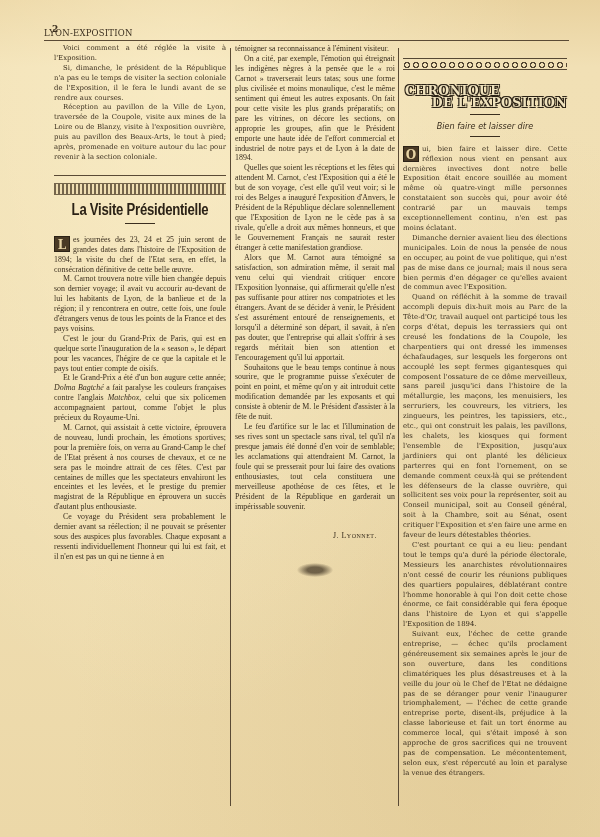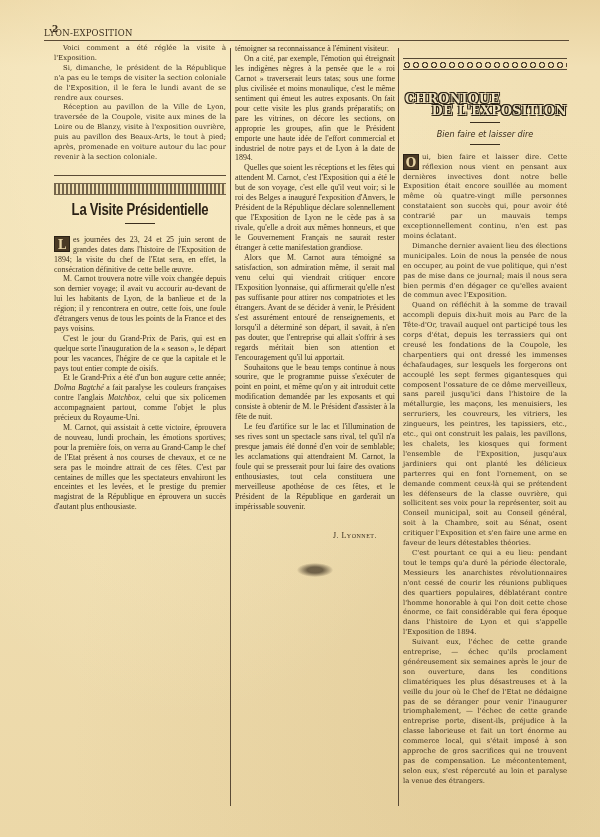--- a/index.html
+++ b/index.html
@@ -63,21 +63,21 @@
       float: left; width: 16px; height: 16px; margin: 1px 3px 0 0;
       background: #4a3a25; color: #e8d5a5; font-size: 12px; line-height: 16px;
       text-align: center; font-weight: bold; font-family: "DejaVu Serif", serif;
       border: 1px solid #2b2216;
     }
     .chron-title1, .chron-title2 {
       font-family: "DejaVu Serif", serif; font-weight: bold; font-size: 12.5px;
       color: #efe2bd; letter-spacing: 0.4px;
       text-shadow: 0 0 1px #2b2216, 1px 1px 0 #2b2216, -1px -1px 0 #2b2216, 1px -1px 0 #2b2216, -1px 1px 0 #2b2216;
     }
-    .chron-title1 { margin: 24px 0 0 2px; }
+    .chron-title1 { margin: 16px 0 0 2px; }
     .chron-title2 { text-align: right; margin: 2px 0 6px 0; }
     .subtitle {
       font-family: "DejaVu Sans", sans-serif; font-style: italic; font-size: 9.5px;
       text-align: center; transform: scaleX(0.85); margin: 6px 0 5px 0;
     }
     .signature { text-align: right; margin-top: 19px; font-variant: small-caps; letter-spacing: 0.5px; padding-right: 18px; }
     .vignette {
       width: 36px; height: 14px; margin: 22px auto 0 auto;
       background: radial-gradient(ellipse at center, #3a2e1e 30%, transparent 72%);
       opacity: 0.7; border-radius: 50%;
@@ -109,24 +109,25 @@
       <p>Réception au pavillon de la Ville de Lyon, traversée de la Coupole, visite aux mines de la Loire ou de Blanzy, visite à l'exposition ouvrière, puis au pavillon des Beaux-Arts, le tout à pied; après, promenade en voiture autour du lac pour revenir à la section coloniale.</p>
     </div>
     <div class="hrule-short" style="margin-top:12px;"></div>
     <div class="ornament-band" style="margin-top:7px;"></div>
     <div class="title-visite">La Visite Présidentielle</div>
     <div class="title-rule"></div>
     <div class="lower">
       <p class="noindent">
         <span class="dropcap">L</span><span>es journées des 23, 24 et 25 juin seront de grandes dates dans l'histoire de l'Exposition de 1894; la visite du chef de l'Etat sera, en effet, la consécration définitive de cette belle œuvre.</span>
       </p>
-      <p>M. Carnot trouvera notre ville voix changée depuis son dernier voyage; il avait vu accourir au-devant de lui les habitants de Lyon, de la banlieue et de la région; il y rencontrera en outre, cette fois, une foule d'étrangers venus de tous les points de la France et des pays voisins.</p>
+      <p>M. Carnot trouvera notre ville bien changée depuis son dernier voyage; il avait vu accourir au-devant de lui les habitants de Lyon, de la banlieue et de la région; il y rencontrera en outre, cette fois, une foule d'étrangers venus de tous les points de la France et des pays voisins.</p>
       <p>C'est le jour du Grand-Prix de Paris, qui est en quelque sorte l'inauguration de la « season », le départ pour les vacances, l'hégire de ce que la capitale et le pays tout entier compte de oisifs.</p>
       <p><span>Et le Grand-Prix a été d'un bon augure cette année; </span><em>Dolma Bagtché</em><span> a fait paralyse les couleurs françaises contre l'anglais </span><em>Matchbox</em><span>, celui que six policemen accompagnaient partout, comme l'objet le plus précieux du Royaume-Uni.</span></p>
       <p>M. Carnot, qui assistait à cette victoire, éprouvera de nouveau, lundi prochain, les émotions sportives; pour la première fois, on verra au Grand-Camp le chef de l'Etat présent à nos courses de chevaux, et ce ne sera pas le moindre attrait de ces fêtes. C'est par centaines de milles que les spectateurs envahiront les enceintes et les levées, et le prestige du premier magistrat de la République en éprouvera un succès d'autant plus enthousiaste.</p>
+      <p>Ce voyage du Président sera probablement le dernier avant sa réélection; il ne pouvait se présenter sous des auspices plus favorables. Chaque exposant a ressenti individuellement l'honneur qui lui est fait, et il n'en est pas un qui ne tienne à en</p>
     </div>
   </div>
 
   <div class="col col2">
     <p class="noindent">témoigner sa reconnaissance à l'éminent visiteur.</p>
     <p>On a cité, par exemple, l'émotion qui étreignait les indigènes nègres à la pensée que le « roi Carnot » traverserait leurs tatas; sous une forme plus civilisée et moins monaulique, c'est le même sentiment qui émeut les autres exposants. On fait pour cette visite les plus grands préparatifs; on pare les vitrines, on décore les sections, on approprie les groupes, afin que le Président emporte une haute idée de l'effort commercial et industriel de notre pays et de Lyon à la date de 1894.</p>
     <p>Quelles que soient les réceptions et les fêtes qui attendent M. Carnot, c'est l'Exposition qui a été le but de son voyage, c'est elle qu'il veut voir; si le roi des Belges a inauguré l'exposition d'Anvers, le Président de la République déclare solennellement que l'Exposition de Lyon ne le cède pas à sa rivale, qu'elle a droit aux mêmes honneurs, et que le Gouvernement Français ne saurait rester étranger à cette manifestation grandiose.</p>
     <p>Alors que M. Carnot aura témoigné sa satisfaction, son admiration même, il serait mal venu celui qui viendrait critiquer encore l'Exposition lyonnaise, qui affirmerait qu'elle n'est pas suffisante pour attirer nos compatriotes et les étrangers. Avant de se décider à venir, le Président s'est assurément entouré de renseignements, et lorsqu'il a déterminé son départ, il savait, à n'en pas douter, que l'entreprise qui allait s'offrir à ses regards méritait bien son attention et l'encouragement qu'il lui apportait.</p>
     <p>Souhaitons que le beau temps continue à nous sourire, que le programme puisse s'exécuter de point en point, et même qu'on y ait introduit cette modification demandée par les exposants et qui consiste à obtenir de M. le Président d'assister à la fête de nuit.</p>
     <p>Le feu d'artifice sur le lac et l'illumination de ses rives sont un spectacle sans rival, tel qu'il n'a presque jamais été donné d'en voir de semblable; les acclamations qui attendraient M. Carnot, la foule qui se presserait pour lui faire des ovations enthousiastes, tout cela constituera une merveilleuse apothéose de ces fêtes, et le Président de la République en garderait un impérissable souvenir.</p>

